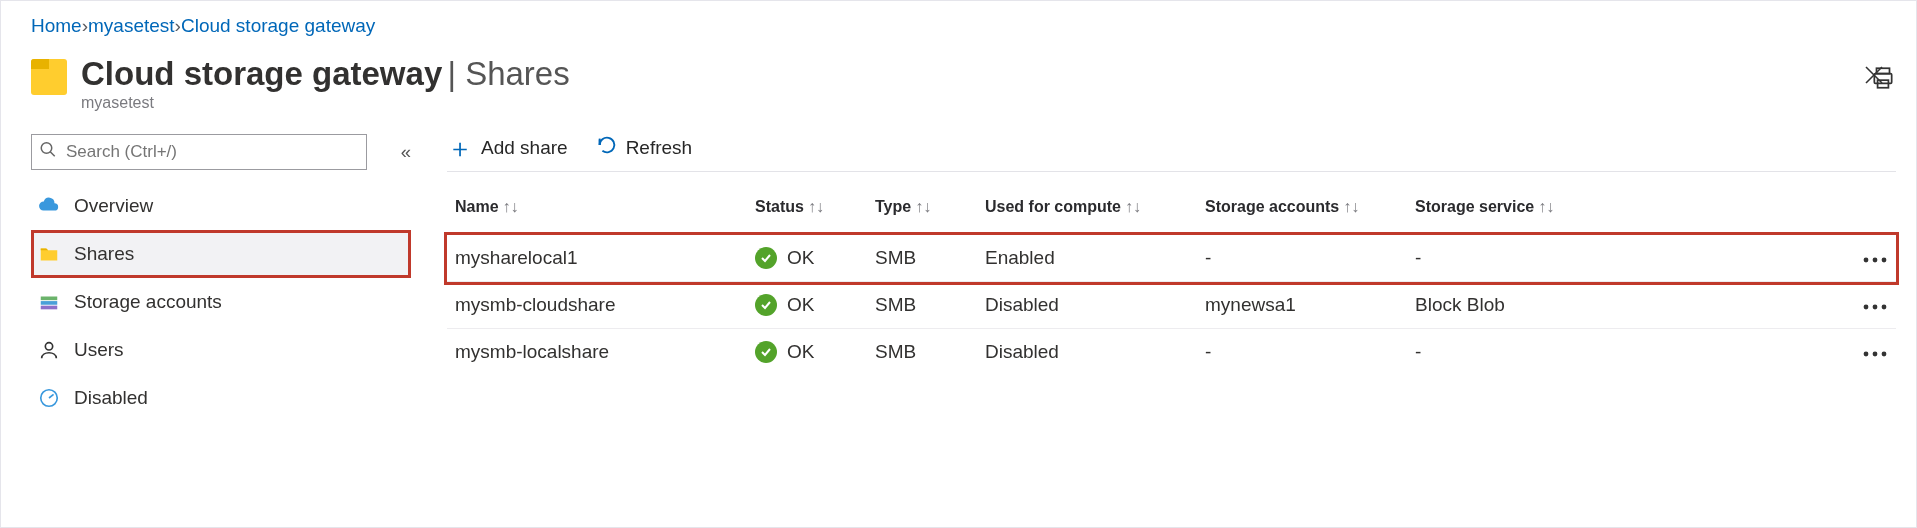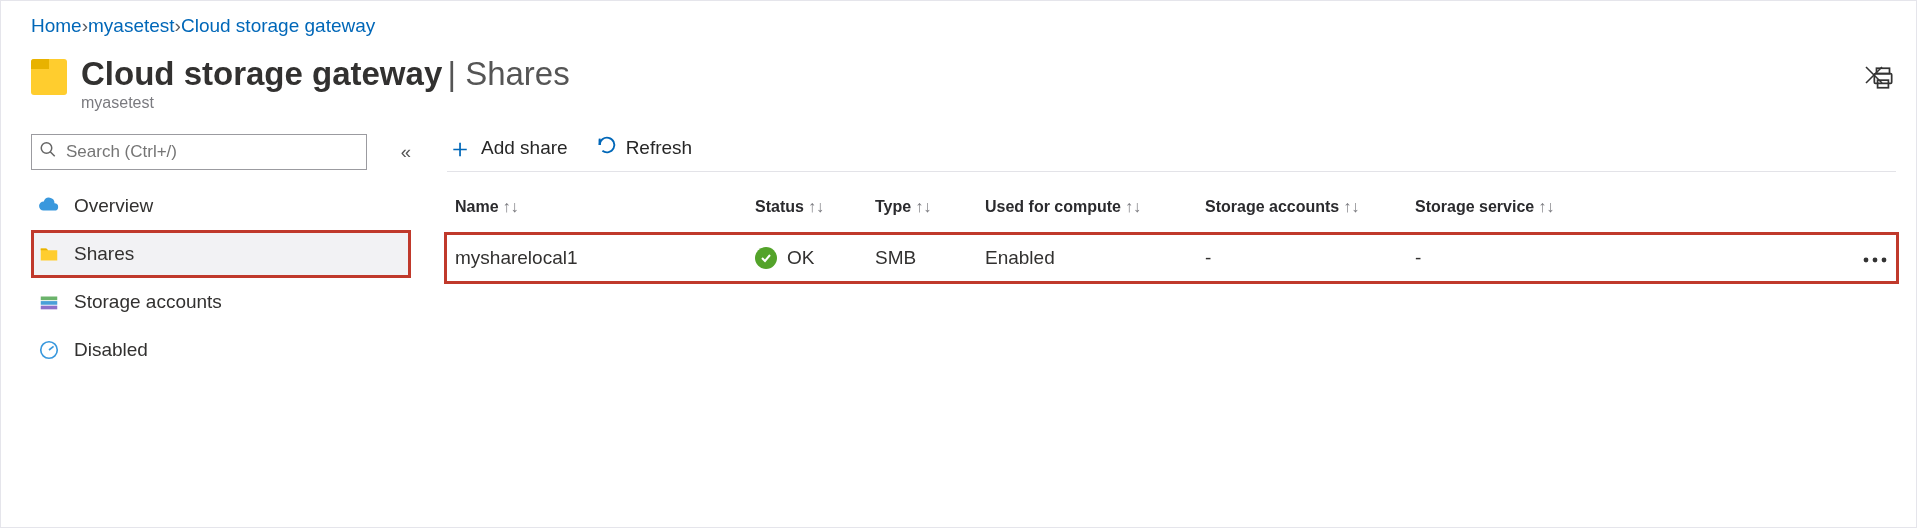--- a/index.html
+++ b/index.html
@@ -117,20 +117,29 @@
               <svg width="22" height="22" viewBox="0 0 24 24">
                 <rect x="3" y="6" width="18" height="4" fill="#6bb36b"></rect>
                 <rect x="3" y="11" width="18" height="4" fill="#4aa0d8"></rect>
                 <rect x="3" y="16" width="18" height="4" fill="#8d70c9"></rect>
               </svg>
             </span>
           <span>Storage accounts</span>
         </div>
         <div class="menu-item">
           <span class="mi-icon">
+              <svg width="22" height="22" viewBox="0 0 24 24" fill="none" stroke="#333" stroke-width="1.8">
+                <circle cx="12" cy="8" r="4"></circle>
+                <path d="M4 21c0-4 4-6 8-6s8 2 8 6"></path>
+              </svg>
+            </span>
+          <span>Users</span>
+        </div>
+        <div class="menu-item">
+          <span class="mi-icon">
               <svg width="22" height="22" viewBox="0 0 24 24" fill="none" stroke="#3998dd" stroke-width="1.8">
                 <circle cx="12" cy="12" r="9"></circle>
                 <line x1="12" y1="12" x2="17" y2="8"></line>
               </svg>
             </span>
           <span>Disabled</span>
         </div>
       </div>
     </div>
 
@@ -176,17 +185,51 @@
               <td>SMB</td>
               <td>Enabled</td>
               <td>-</td>
               <td>-</td>
               <td class="dots"><svg width="26" height="8" viewBox="0 0 26 8">
                   <circle cx="4" cy="4" r="2.4" fill="#333"></circle>
                   <circle cx="13" cy="4" r="2.4" fill="#333"></circle>
                   <circle cx="22" cy="4" r="2.4" fill="#333"></circle>
                 </svg></td>
             </tr>
+            <tr>
+              <td>mysmb-cloudshare</td>
+              <td><span class="status-ok"><span class="ok-dot">
+                    <svg width="12" height="12" viewBox="0 0 24 24" fill="none" stroke="#fff" stroke-width="4">
+                      <polyline points="4 12 10 18 20 6"></polyline>
+                    </svg>
+                  </span>OK</span></td>
+              <td>SMB</td>
+              <td>Disabled</td>
+              <td>mynewsa1</td>
+              <td>Block Blob</td>
+              <td class="dots"><svg width="26" height="8" viewBox="0 0 26 8">
+                  <circle cx="4" cy="4" r="2.4" fill="#333"></circle>
+                  <circle cx="13" cy="4" r="2.4" fill="#333"></circle>
+                  <circle cx="22" cy="4" r="2.4" fill="#333"></circle>
+                </svg></td>
+            </tr>
+            <tr>
+              <td>mysmb-localshare</td>
+              <td><span class="status-ok"><span class="ok-dot">
+                    <svg width="12" height="12" viewBox="0 0 24 24" fill="none" stroke="#fff" stroke-width="4">
+                      <polyline points="4 12 10 18 20 6"></polyline>
+                    </svg>
+                  </span>OK</span></td>
+              <td>SMB</td>
+              <td>Disabled</td>
+              <td>-</td>
+              <td>-</td>
+              <td class="dots"><svg width="26" height="8" viewBox="0 0 26 8">
+                  <circle cx="4" cy="4" r="2.4" fill="#333"></circle>
+                  <circle cx="13" cy="4" r="2.4" fill="#333"></circle>
+                  <circle cx="22" cy="4" r="2.4" fill="#333"></circle>
+                </svg></td>
+            </tr>
           </tbody>
       </table>
     </div>
   </div>
 </div>
 
 </body></html>

